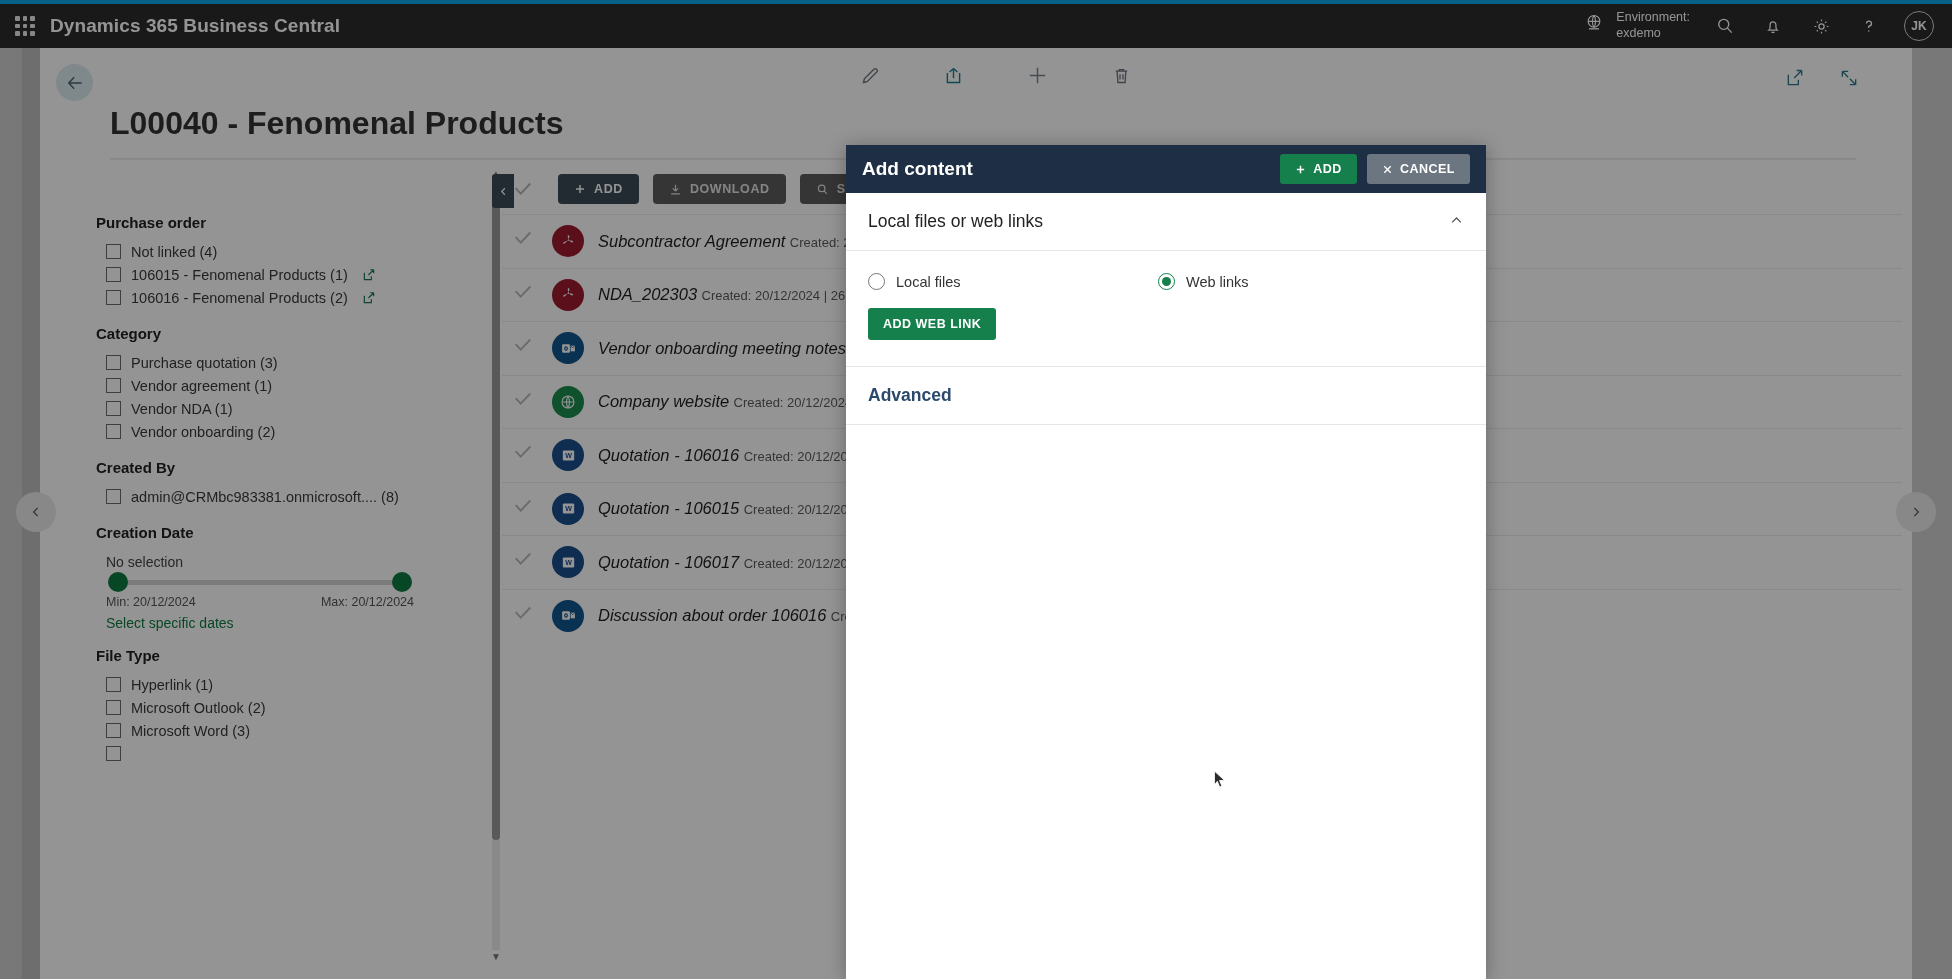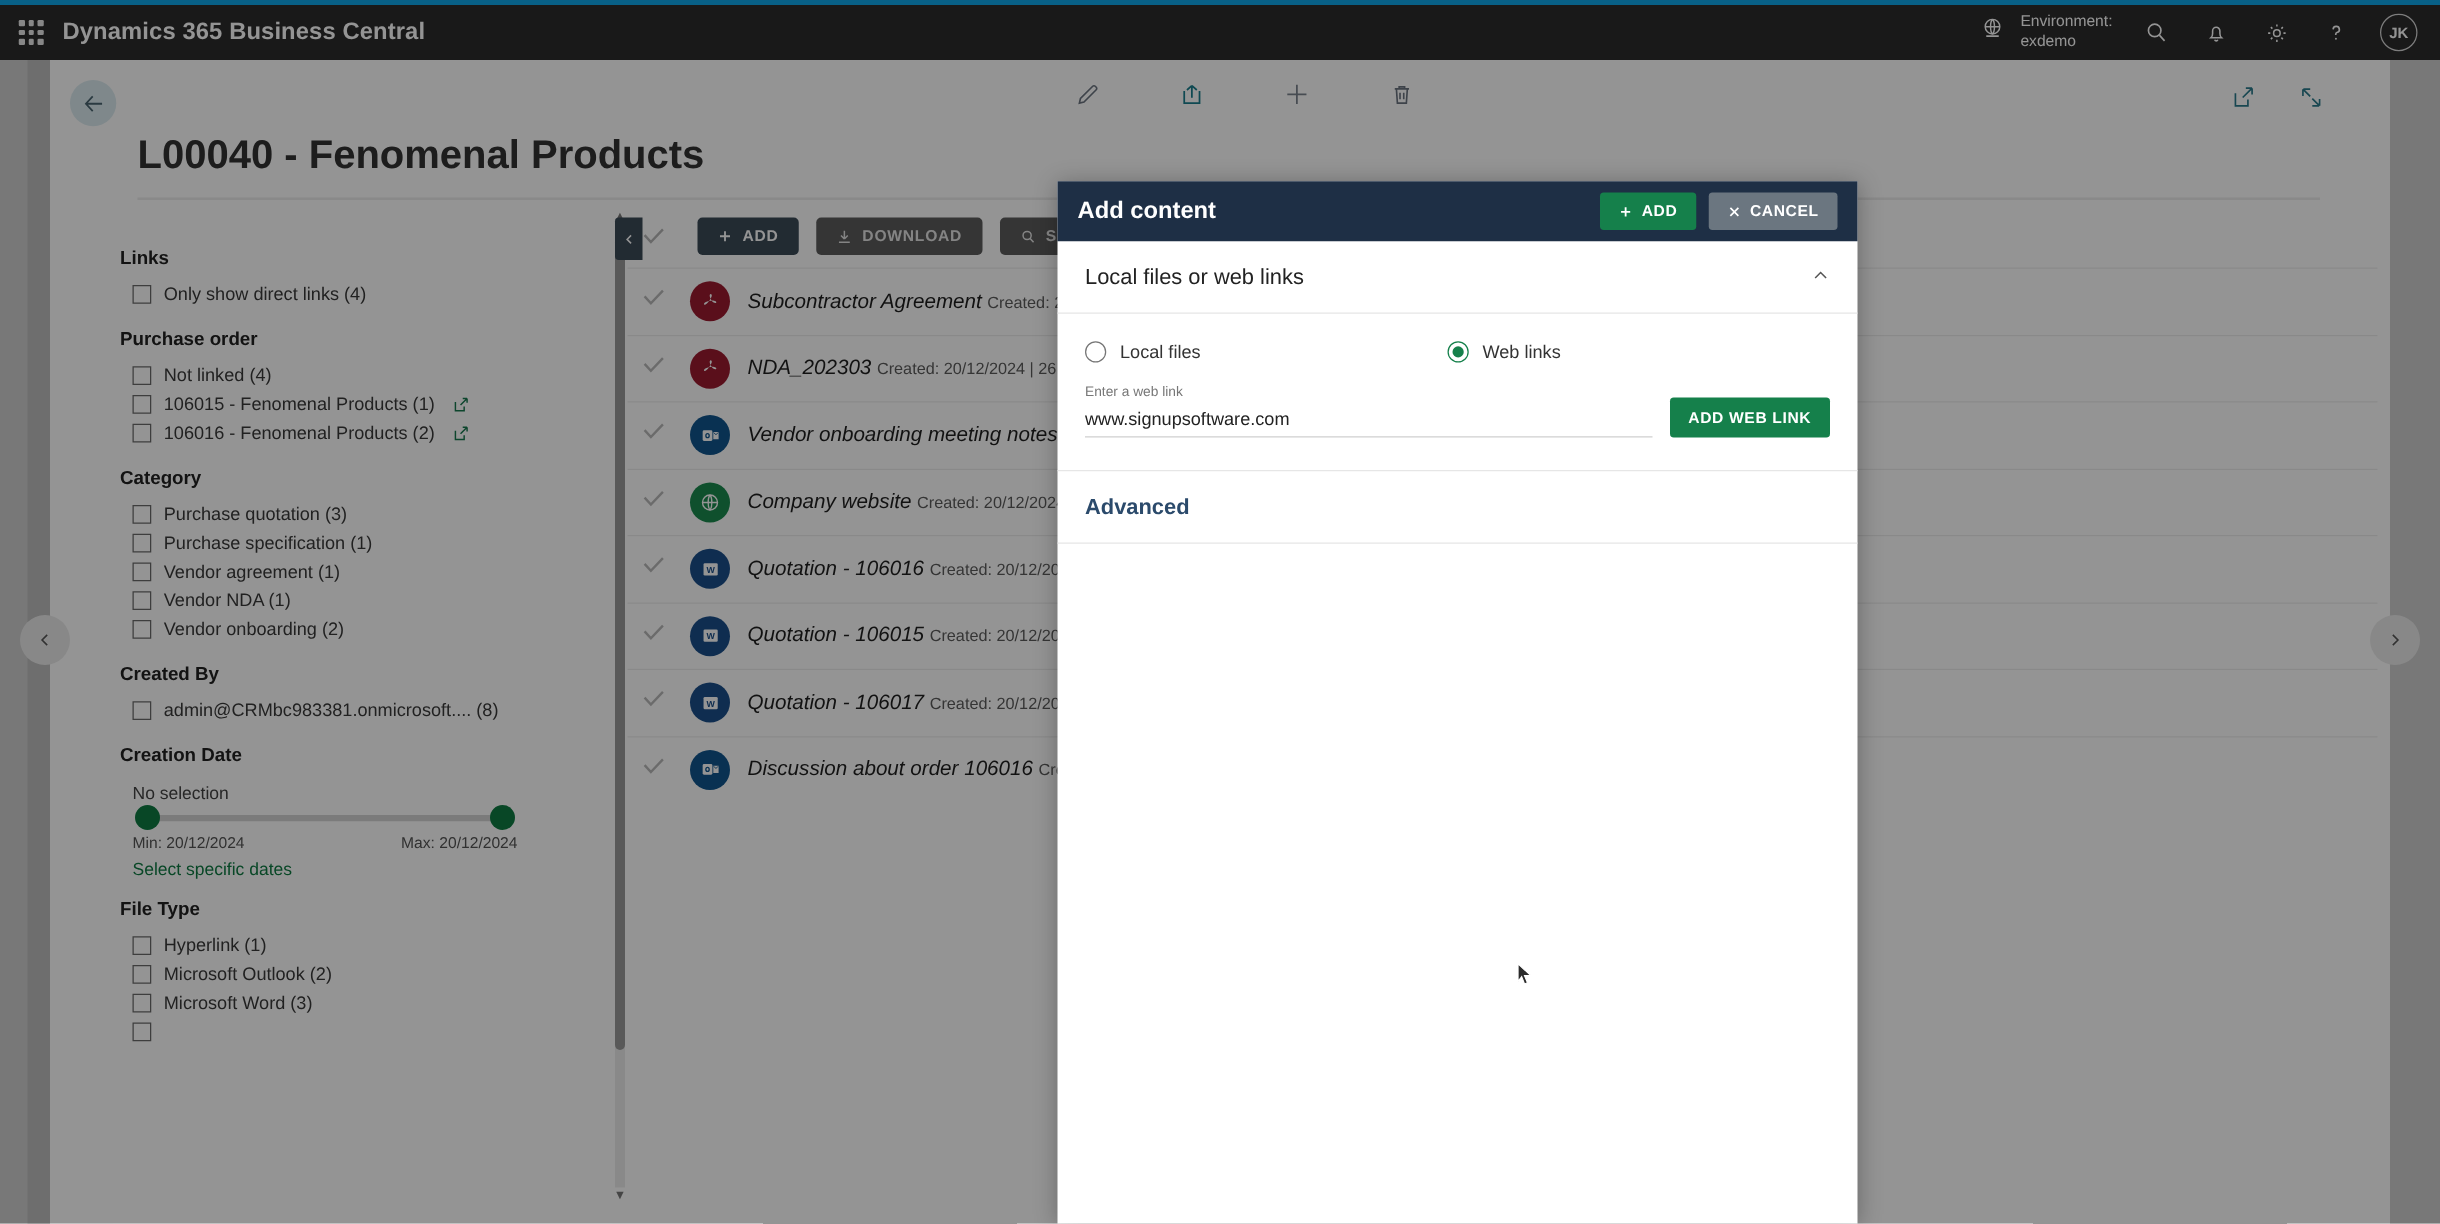--- a/index.html
+++ b/index.html
@@ -279,27 +279,20 @@
     <svg width="20" height="20" viewBox="0 0 24 24" fill="none" stroke="#2a7a8c" stroke-width="1.6">
         <path d="M4 4l7 7M11 4H4.5M4 4v6.5M20 20l-7-7M13 20h6.5M20 20v-6.5"></path>
       </svg>
   </span>
 </div>
 
 <div class="content">
 
   <div class="sidebar">
 
-    <div class="sb-group">
-      <div class="sb-title first">Links</div>
-      <div class="sb-row">
-        <span class="cbox"></span>
-        <span class="sb-label">Only show direct links (4)</span>
-      </div>
-    </div>
 
     <div class="sb-group">
       <div class="sb-title">Purchase order</div>
       <div class="sb-row">
         <span class="cbox"></span>
         <span class="sb-label">Not linked (4)</span>
       </div>
       <div class="sb-row">
         <span class="cbox"></span>
         <span class="sb-label">106015 - Fenomenal Products (1)</span>
@@ -320,24 +313,20 @@
             </svg>
         </span>
       </div>
     </div>
 
     <div class="sb-group">
       <div class="sb-title">Category</div>
       <div class="sb-row">
         <span class="cbox"></span>
         <span class="sb-label">Purchase quotation (3)</span>
-      </div>
-      <div class="sb-row">
-        <span class="cbox"></span>
-        <span class="sb-label">Purchase specification (1)</span>
       </div>
       <div class="sb-row">
         <span class="cbox"></span>
         <span class="sb-label">Vendor agreement (1)</span>
       </div>
       <div class="sb-row">
         <span class="cbox"></span>
         <span class="sb-label">Vendor NDA (1)</span>
       </div>
       <div class="sb-row">
@@ -616,24 +605,20 @@
     </label>
     <label class="radio">
       <span class="rdot on">
           <i></i>
         </span>
       <span class="rlabel">Web links</span>
     </label>
   </div>
 
   <div class="field-row">
-    <span class="field">
-      <span class="field-lab" style="display:block">Enter a web link</span>
-      <input class="field-inp" type="text" value="www.signupsoftware.com" style="">
-    </span>
     <span class="mbtn green" style="height:32px">
       <span>ADD WEB LINK</span>
     </span>
   </div>
 
   <div class="hr-line"></div>
 
 
   <div class="sec-head">
     <span class="t link">Advanced</span>

